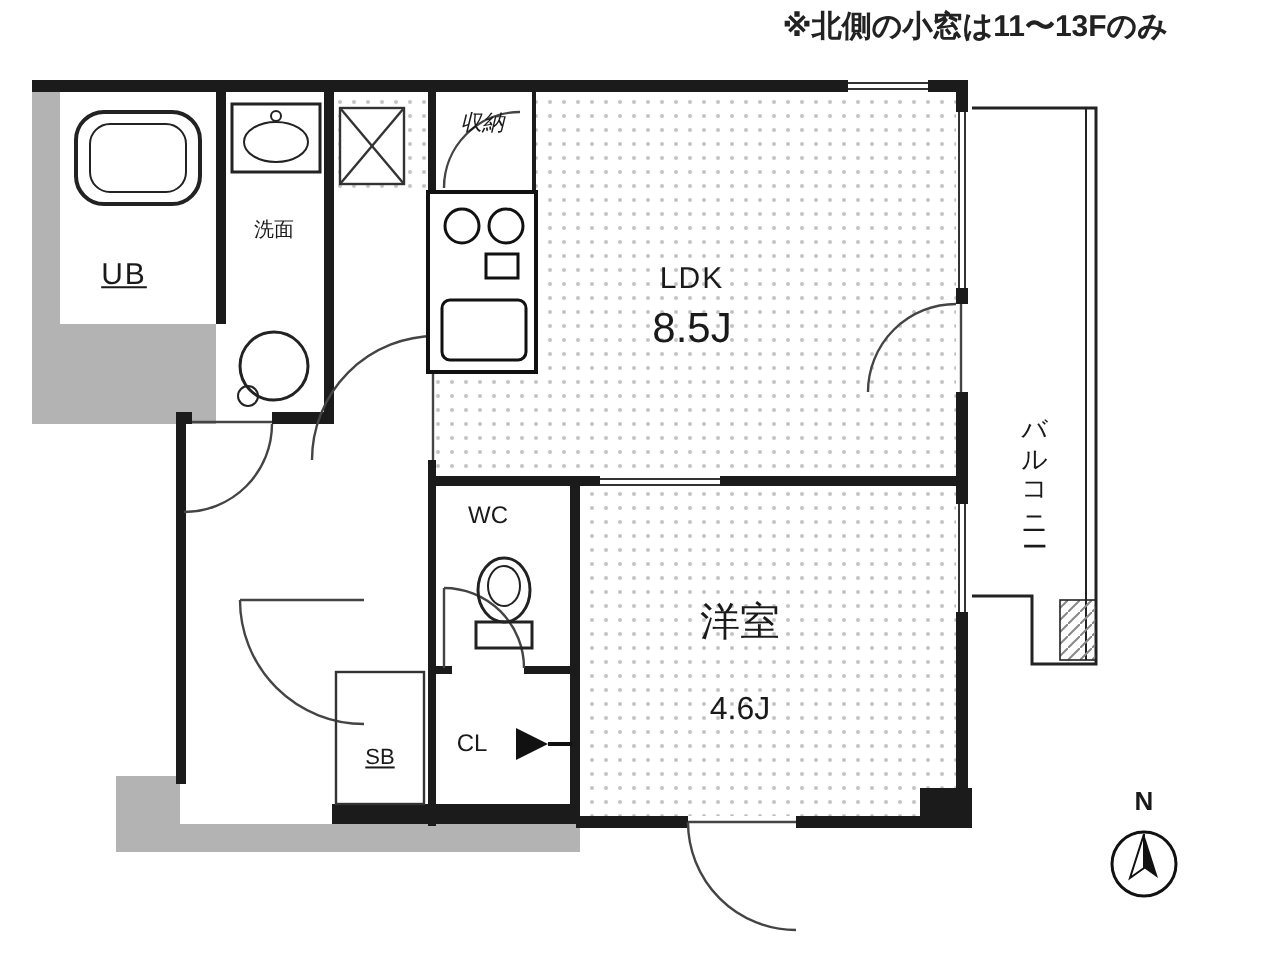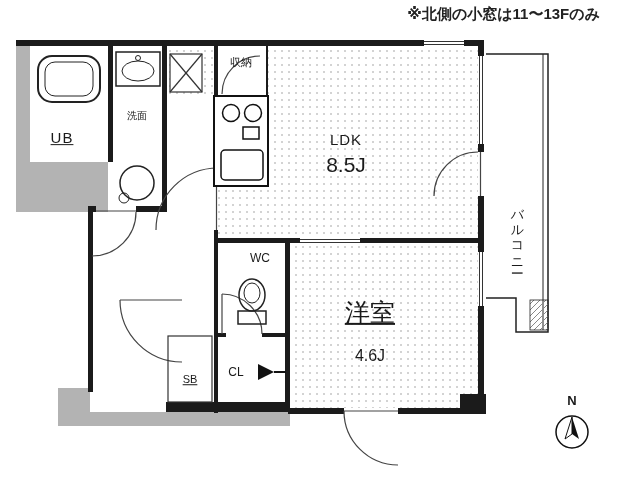--- a/index.html
+++ b/index.html
@@ -6,34 +6,34 @@
   .stage{
     position:relative;width:640px;height:485px;background:#ffffff;
     font-family:"Liberation Sans","DejaVu Sans",sans-serif;overflow:hidden;
   }
   .stage svg{position:absolute;left:0;top:0;}
   .label{
     position:absolute;transform:translate(-50%,-50%);
     color:#1a1a1a;white-space:nowrap;line-height:1.05;text-align:center;
   }
   .note{
-    position:absolute;top:6px;right:40px;transform:none;
+    position:absolute;top:6px;right:56px;transform:none;
     font-size:15px;font-weight:bold;color:#222;
   }
   .lab-ub{left:62px;top:138px;font-size:15px;letter-spacing:1px;text-decoration:underline;}
   .lab-washroom{left:137px;top:116px;font-size:10px;}
-  .lab-storage{left:241px;top:63px;font-size:11px;}
+  .lab-storage{left:241px;top:63px;font-size:11px;font-style:italic;}
   .lab-ldk{left:346px;top:140px;font-size:15px;letter-spacing:1px;}
   .lab-ldk-size{left:346px;top:165px;font-size:21px;}
   .lab-balcony{
     left:517px;top:234px;font-size:13px;letter-spacing:2px;
     writing-mode:vertical-rl;text-orientation:mixed;
   }
-  .lab-wc{left:260px;top:258px;font-size:12px;text-align:right;}
-  .lab-bedroom{left:370px;top:312px;font-size:25px;text-decoration:underline;}
+  .lab-wc{left:244px;top:258px;font-size:12px;text-align:right;}
+  .lab-bedroom{left:370px;top:312px;font-size:20px;}
   .lab-bedroom-size{left:370px;top:356px;font-size:16px;}
   .lab-cl{left:236px;top:372px;font-size:12px;}
   .lab-sb{left:190px;top:380px;font-size:11px;text-decoration:underline;}
   .lab-north{left:572px;top:401px;font-size:13px;font-weight:bold;}
 </style>
 </head>
 <body>
 
 <div class="stage">
 

